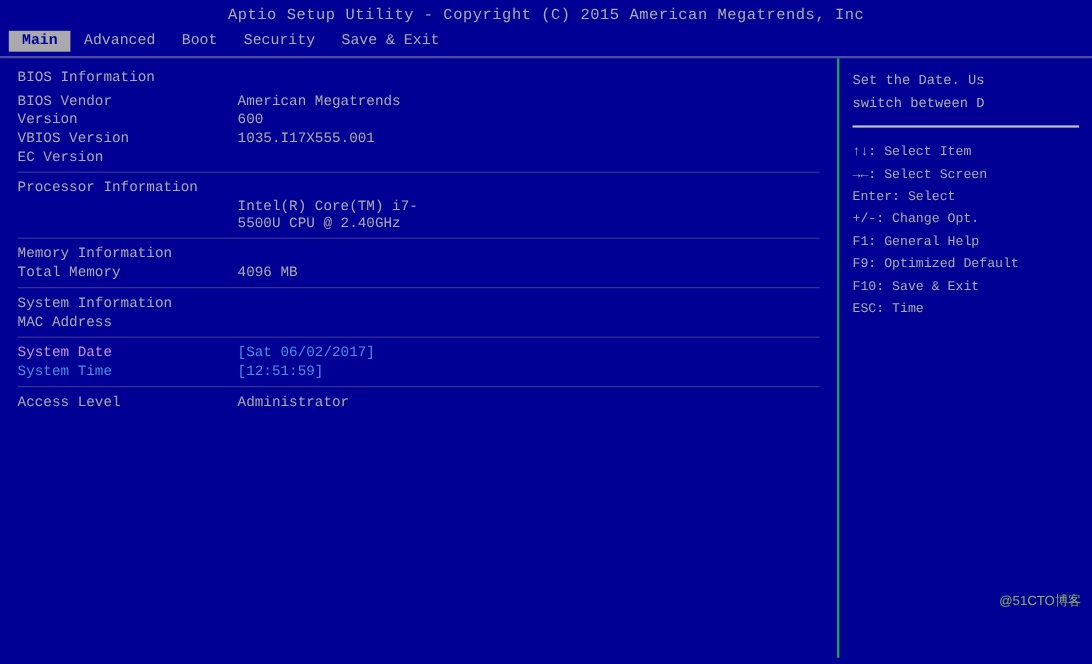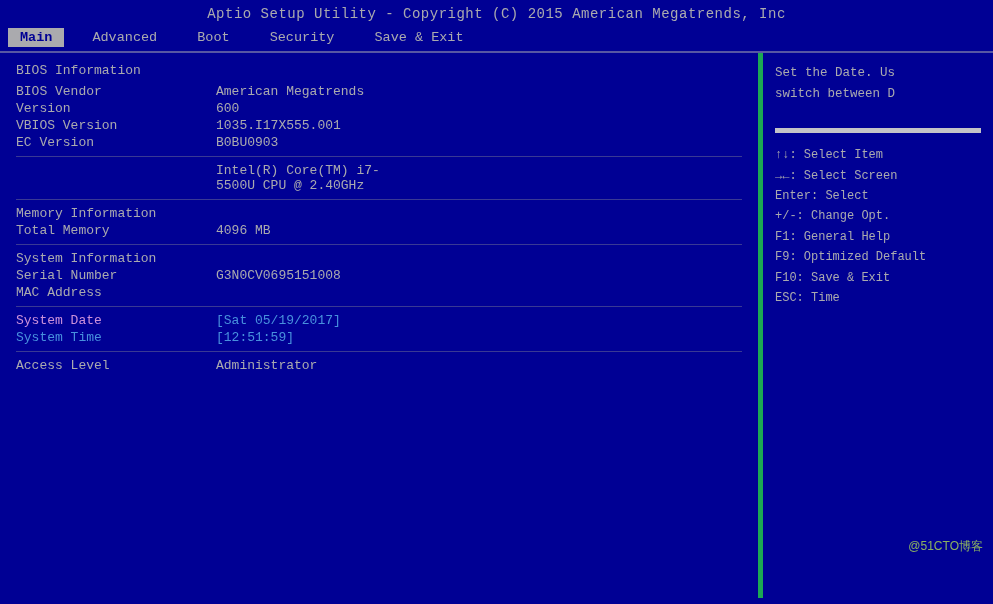--- a/index.html
+++ b/index.html
@@ -45,21 +45,21 @@
       letter-spacing: 0.5px;
     }
 
     
     .menu-bar {
       background-color: #0000aa;
       display: flex;
       flex-direction: row;
       align-items: center;
       padding: 2px 8px 4px 8px;
-      gap: 16px;
+      gap: 0px;
       border-bottom: 1px solid #6666bb;
     }
 
     .menu-item {
       color: #c8c8c8;
       font-size: 13.5px;
       padding: 2px 12px;
       cursor: pointer;
       white-space: nowrap;
     }
@@ -75,40 +75,40 @@
       display: flex;
       flex-direction: row;
       height: calc(604px - 58px);
       border-top: 1px solid #6666bb;
     }
 
     
     .left-panel {
       flex: 1;
       padding: 10px 16px;
-      border-right: 5px solid #22c55e;
+      border-right: 2px solid #22c55e;
       overflow: hidden;
     }
 
     
     .right-panel {
       width: 230px;
       padding: 10px 12px;
       color: #c8c8c8;
       font-size: 12.5px;
       line-height: 1.6;
     }
 
     .right-panel-top {
       color: #c8c8c8;
       font-size: 12.5px;
       line-height: 1.65;
       margin-bottom: 12px;
-      border-bottom: 5px solid #e5e5e5;
-      padding-bottom: 24px;
+      border-bottom: 2px solid #e5e5e5;
+      padding-bottom: 10px;
     }
 
     .right-panel-shortcuts {
       color: #c8c8c8;
       font-size: 12px;
       line-height: 1.7;
     }
 
     
     .info-section {
@@ -198,27 +198,27 @@
         <div class="info-row">
           <div class="info-label">Version</div>
           <div class="info-value">600</div>
         </div>
         <div class="info-row">
           <div class="info-label">VBIOS Version</div>
           <div class="info-value">1035.I17X555.001</div>
         </div>
         <div class="info-row">
           <div class="info-label">EC Version</div>
-          <div class="info-value">B0BU0903</div>
-        </div>
-      </div>
-
-      <hr class="separator">
-
-      <div class="info-section">
+        </div>
+      </div>
+
+      <hr class="separator">
+
+      <div class="info-section">
+        <div class="section-header">Processor Information</div>
         <div class="info-row">
           <div class="info-label"></div>
           <div class="info-value">Intel(R) Core(TM) i7-<br>5500U CPU @ 2.40GHz</div>
         </div>
       </div>
 
       <hr class="separator">
 
       <div class="info-section">
         <div class="section-header">Memory Information</div>
@@ -226,34 +226,30 @@
           <div class="info-label">Total Memory</div>
           <div class="info-value">4096 MB</div>
         </div>
       </div>
 
       <hr class="separator">
 
       <div class="info-section">
         <div class="section-header">System Information</div>
         <div class="info-row">
-          <div class="info-label">Serial Number</div>
-          <div class="info-value">G3N0CV0695151008</div>
-        </div>
-        <div class="info-row">
           <div class="info-label">MAC Address</div>
         </div>
       </div>
 
       <hr class="separator">
 
       <div class="info-section">
         <div class="info-row">
           <div class="info-label" style="color:#f0abfc;">System Date</div>
-          <div class="info-value highlight">[Sat 05/19/2017]</div>
+          <div class="info-value highlight">[Sat 06/02/2017]</div>
         </div>
         <div class="info-row">
           <div class="info-label" style="color:#55aaff;">System Time</div>
           <div class="info-value highlight">[12:51:59]</div>
         </div>
       </div>
 
       <hr class="separator">
 
       <div class="info-section">

